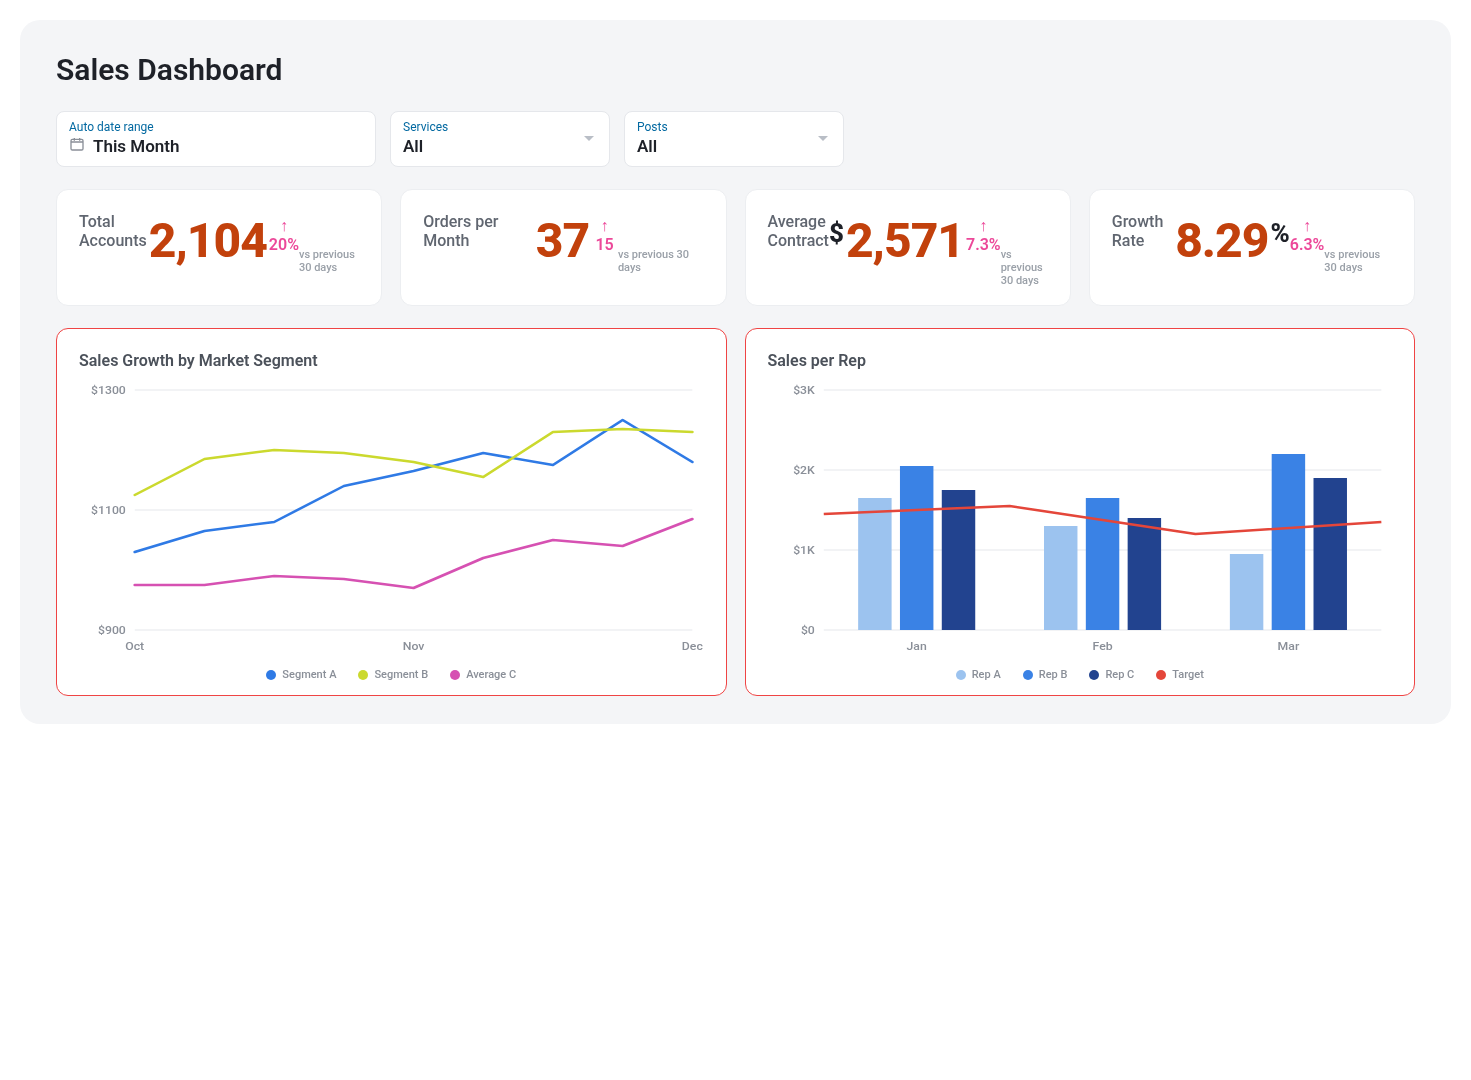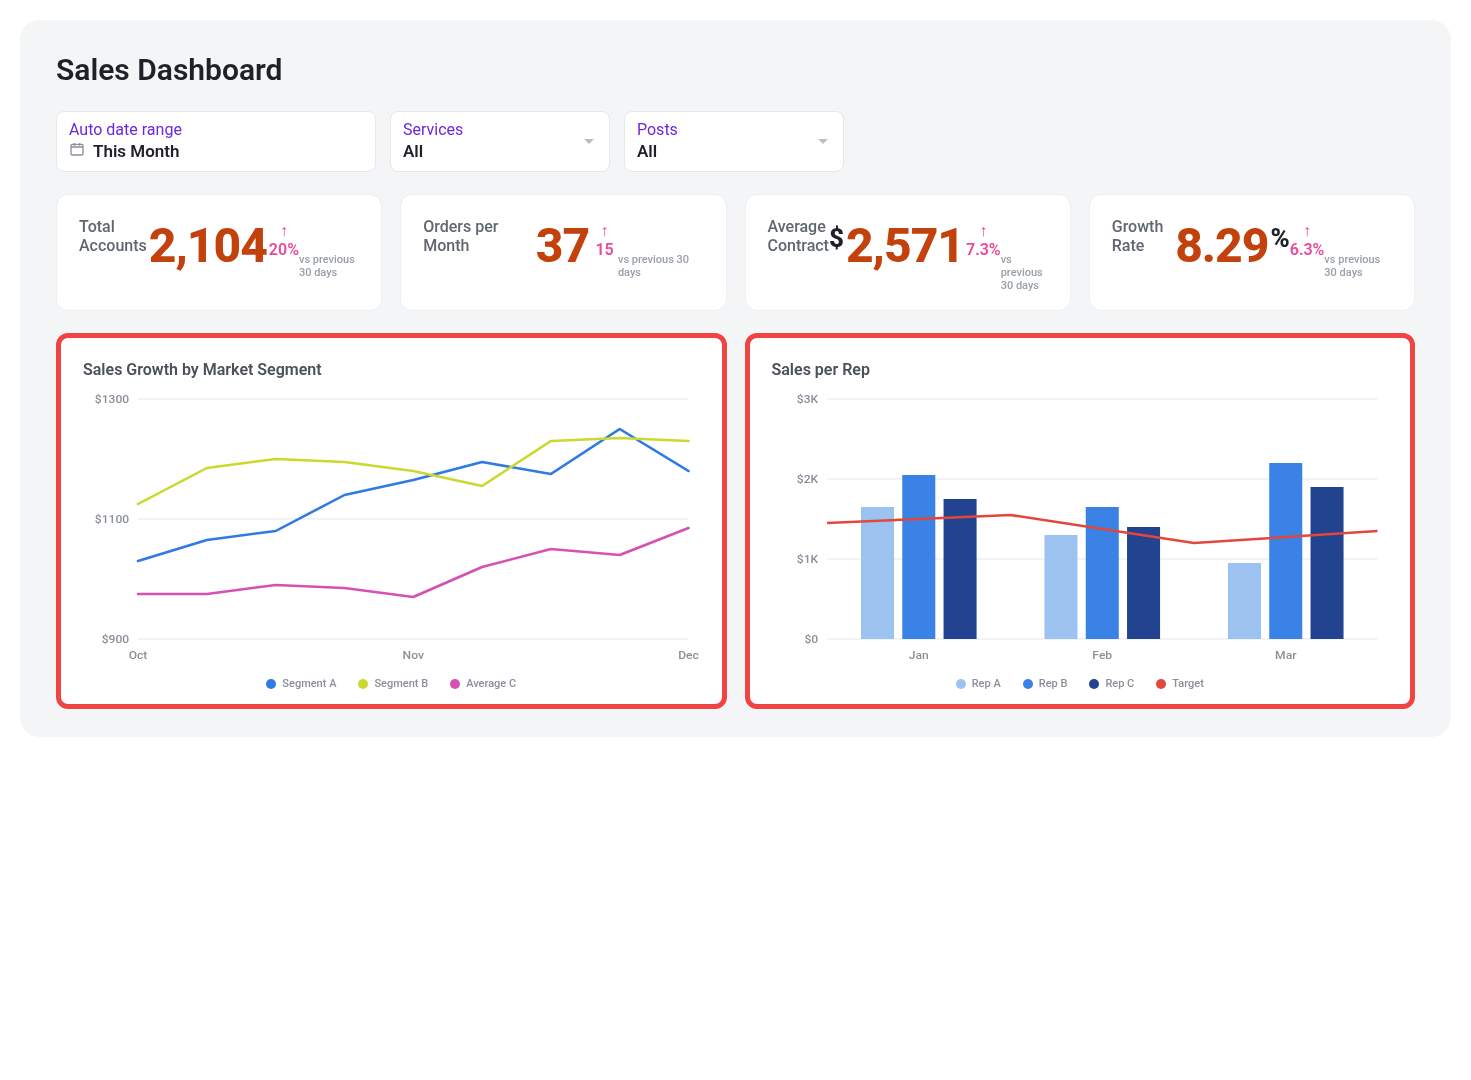--- a/index.html
+++ b/index.html
@@ -31,22 +31,22 @@
     border-radius: 8px;
     padding: 8px 12px 10px;
     display: flex;
     flex-direction: column;
     justify-content: center;
     cursor: pointer;
   }
   .filter-date { width: 320px; }
   .filter-select { width: 220px; position: relative; }
   .filter-label {
-    font-size: 16px;
-    color: #6d28d9;
+    font-size: 12px;
+    color: #0369a1;
     margin-bottom: 2px;
   }
   .filter-value {
     font-size: 17px;
     font-weight: 600;
     color: #1e2128;
     display: flex;
     align-items: center;
     gap: 8px;
   }
@@ -112,21 +112,21 @@
     text-align:left;
     margin-top: 36px;
   }
   .charts {
     display: grid;
     grid-template-columns: 1fr 1fr;
     gap: 18px;
   }
   .chart-card {
     background: #fff;
-    border: 5px solid #ef4444;
+    border: 1px solid #ef4444;
     border-radius: 12px;
     padding: 22px 22px 14px;
   }
   .chart-title {
     font-size: 16px;
     font-weight: 600;
     color: #4b515a;
     margin-bottom: 10px;
   }
   .chart-area {

